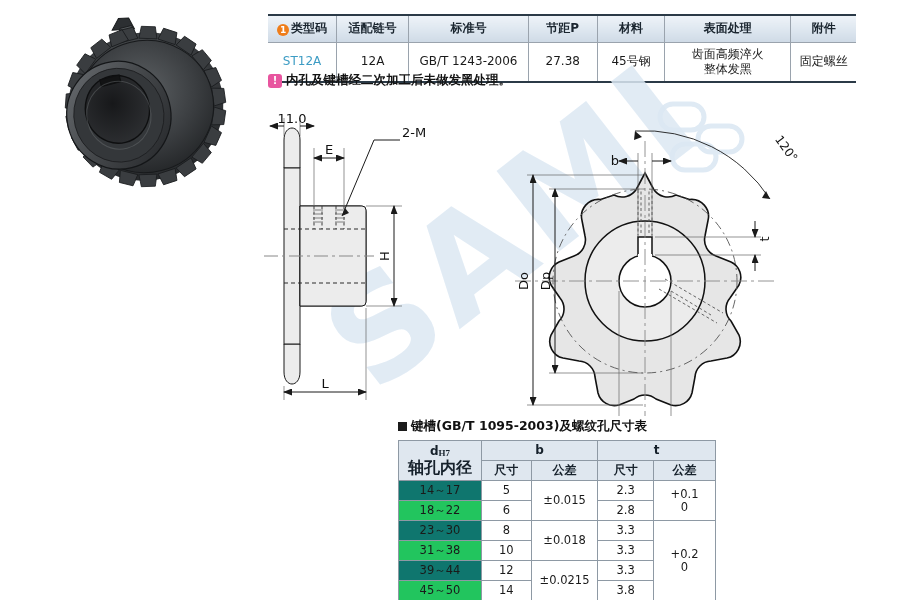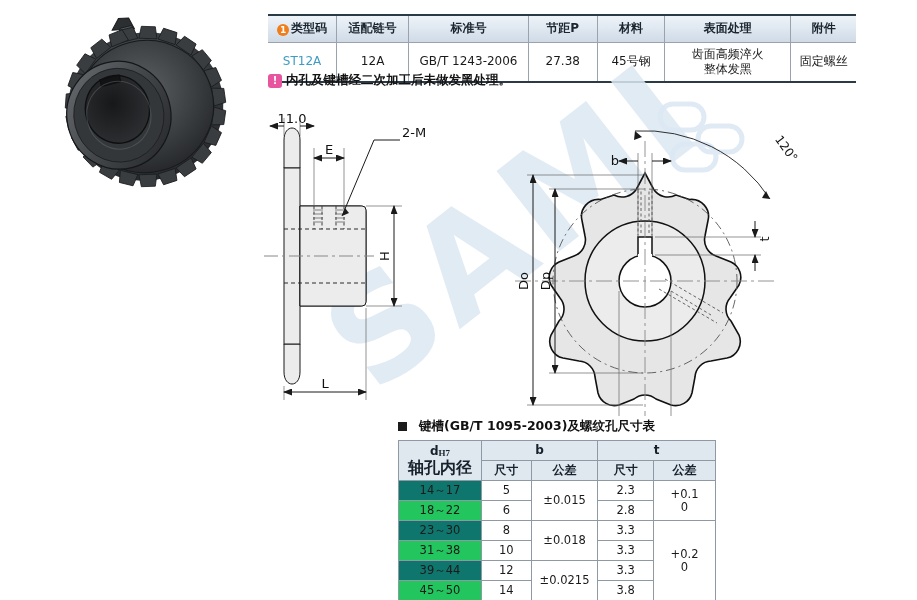--- a/index.html
+++ b/index.html
@@ -74,21 +74,21 @@
   
   .wm{position:absolute;pointer-events:none;user-select:none;
       color:#dce8f3;font-weight:700;}
   #wm-sami{left:300px;top:145px;font-size:140px;letter-spacing:6px;
       transform:rotate(-38deg);opacity:.85;}
   #wm-chain{left:650px;top:92px;width:120px;height:90px;opacity:.9;}
 
   
   #keyway-title{
     position:absolute;left:398px;top:418px;font-size:12.5px;font-weight:700;
-    display:flex;align-items:center;gap:12px;color:#111;
+    display:flex;align-items:center;gap:4px;color:#111;
   }
   #keyway-title .sq{width:9px;height:9px;background:#1b1b1b;display:inline-block;}
 
   #keyway-table{
     position:absolute;left:398px;top:440px;width:318px;
     border-collapse:collapse;font-size:11px;
     border:1px solid #8e99a4;
   }
   #keyway-table th,#keyway-table td{
     border:1px solid #8e99a4;text-align:center;vertical-align:middle;

